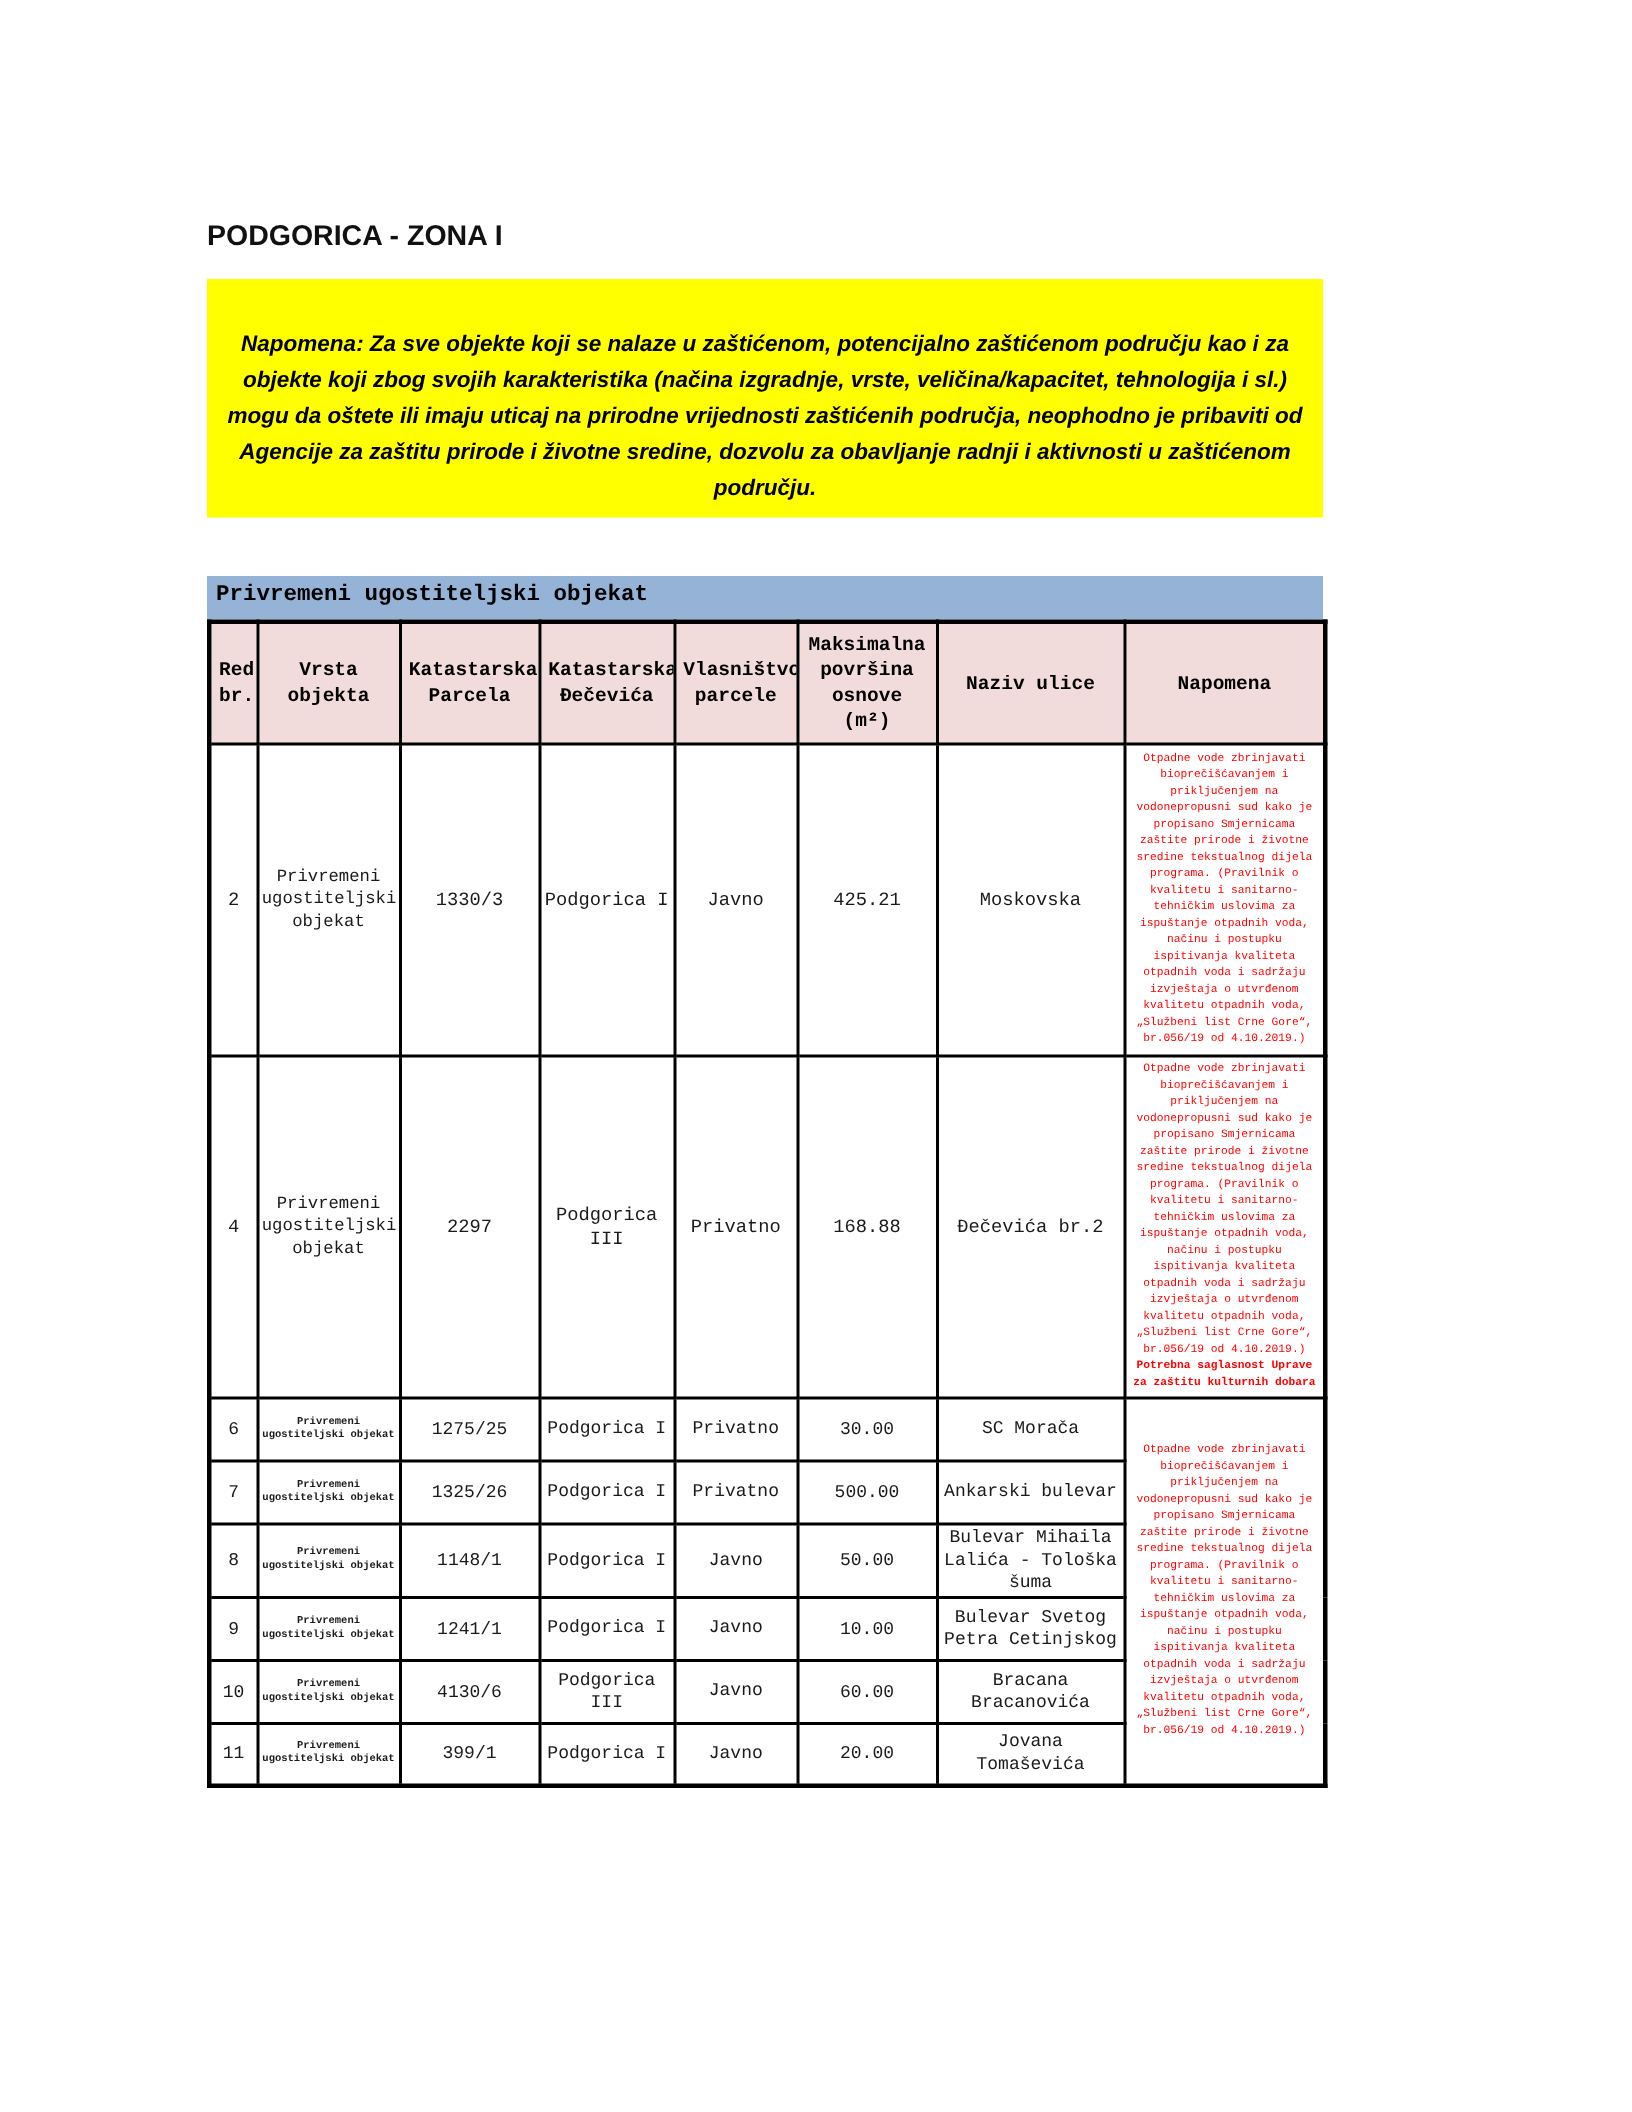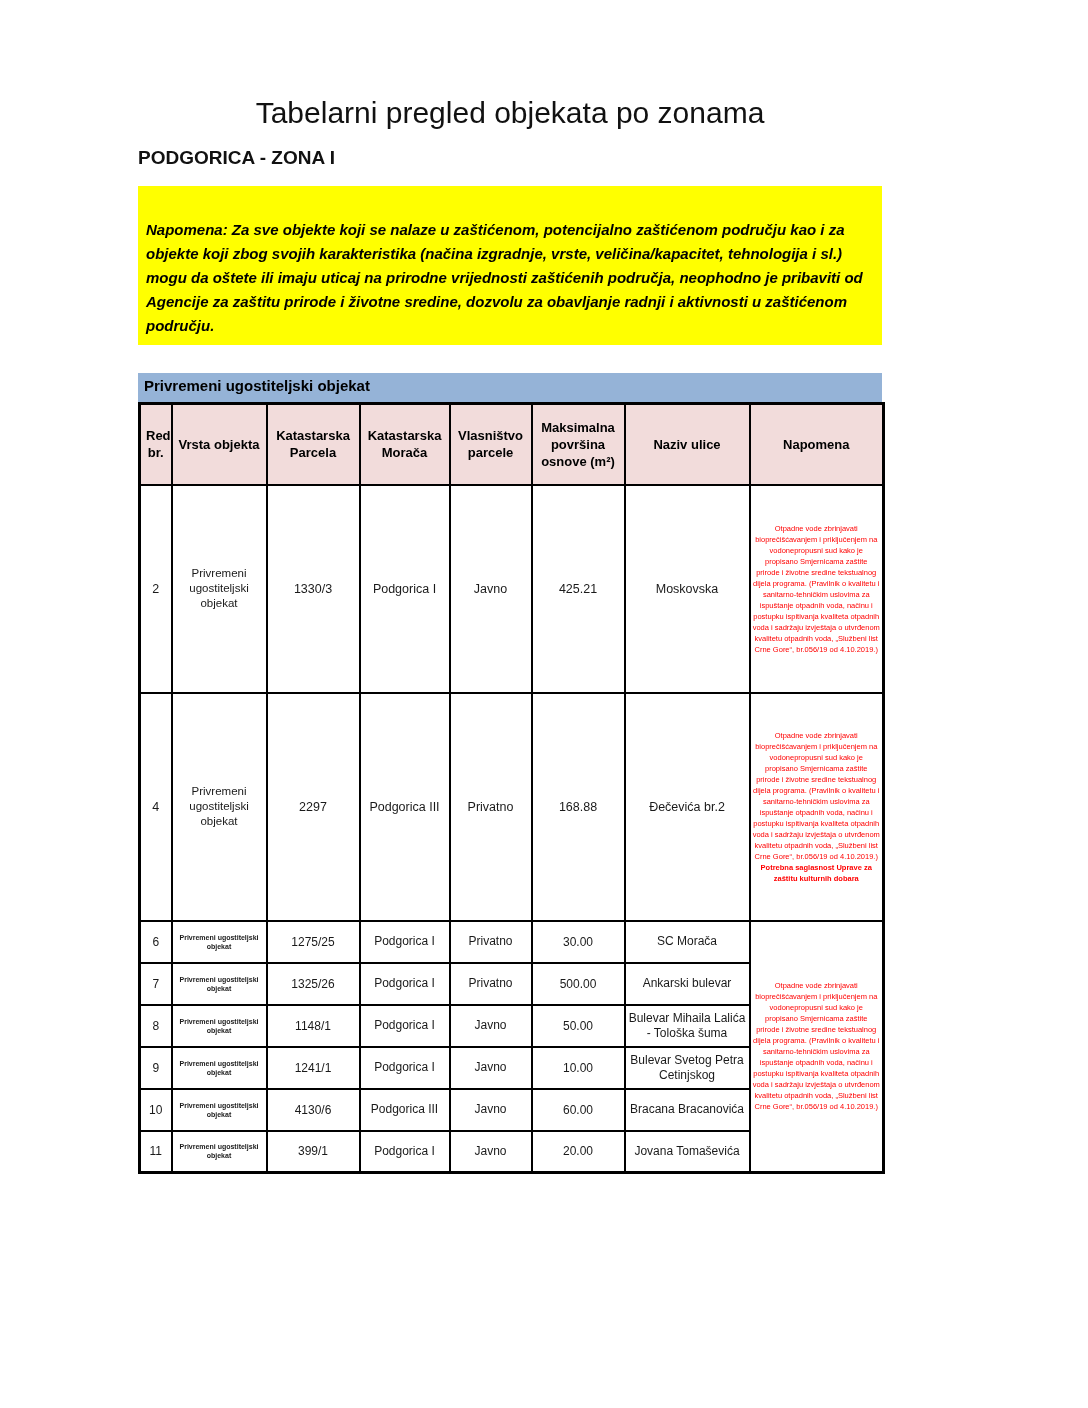--- a/index.html
+++ b/index.html
@@ -28,23 +28,23 @@
     background:#FFFF00;
     padding:5px 8px 0 8px;
   }
   .notice-heading {
     font-size:15px; font-weight:700; text-decoration:underline;
     color:#000;
   }
   .notice-body {
     margin-top:27px;
     font-size:15px; font-weight:700; font-style:italic;
-    line-height:24px; color:#000;
-  }
-  .tablewrap { position:absolute; top:373px; left:138px; width:598px; }
+    line-height:24px; color:#000;text-align:center;
+  }
+  .tablewrap { position:absolute; top:384px; left:138px; width:598px;font-family:Liberation Mono, monospace; }
   .section-bar {
     width:744px; height:29px;
     background:#95B3D7;
     font-size:15px; font-weight:700; color:#000;
     padding:4px 0 0 6px;
   }
   table.main {
     width:744px;
     border-collapse:collapse;
     table-layout:fixed;
@@ -86,21 +86,20 @@
     font-weight:700;
     text-align:center;
   }
   td.v-bottom { vertical-align:bottom; padding-bottom:3px; }
 </style>
 </head>
 <body>
 
 <div class="page">
 
-  <div class="doc-title">Tabelarni pregled objekata po zonama</div>
   <div class="doc-subtitle">PODGORICA - ZONA I</div>
 
   <div class="notice">
     <div class="notice-body">Napomena: Za sve objekte koji se nalaze u zaštićenom, potencijalno zaštićenom području kao i za objekte koji zbog svojih karakteristika (načina izgradnje, vrste, veličina/kapacitet, tehnologija i sl.) mogu da oštete ili imaju uticaj na prirodne vrijednosti zaštićenih područja, neophodno je pribaviti od Agencije za zaštitu prirode i životne sredine, dozvolu za obavljanje radnji i aktivnosti u zaštićenom području.</div>
   </div>
 
   <div class="tablewrap">
     <div class="section-bar">Privremeni ugostiteljski objekat</div>
 
     <table class="main">
@@ -113,21 +112,21 @@
           <col style="width:93px">
           <col style="width:125px">
           <col style="width:134px">
       </colgroup>
 
       <tbody>
           <tr class="hdr">
         <th>Red. br.</th>
         <th>Vrsta objekta</th>
         <th>Katastarska Parcela</th>
-        <th>Katastarska Morača</th>
+        <th>Katastarska Đečevića</th>
         <th>Vlasništvo parcele</th>
         <th>Maksimalna površina osnove (m²)</th>
         <th>Naziv ulice</th>
         <th>Napomena</th>
       </tr>
 
       <tr class="r-big-1">
         <td class="c-num">2</td>
         <td class="c-vrsta-big">Privremeni ugostiteljski objekat</td>
         <td class="c-num">1330/3</td>

